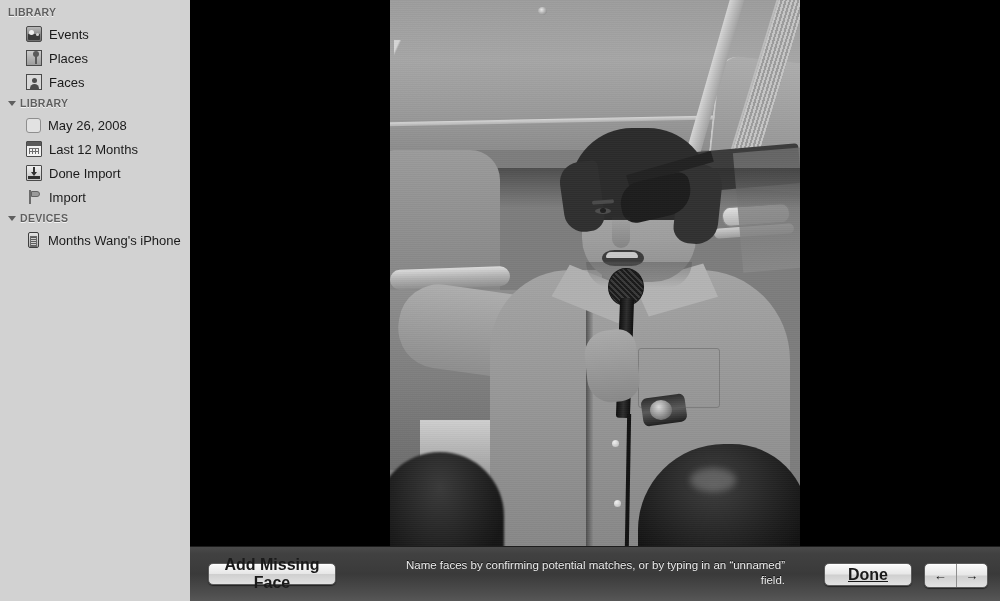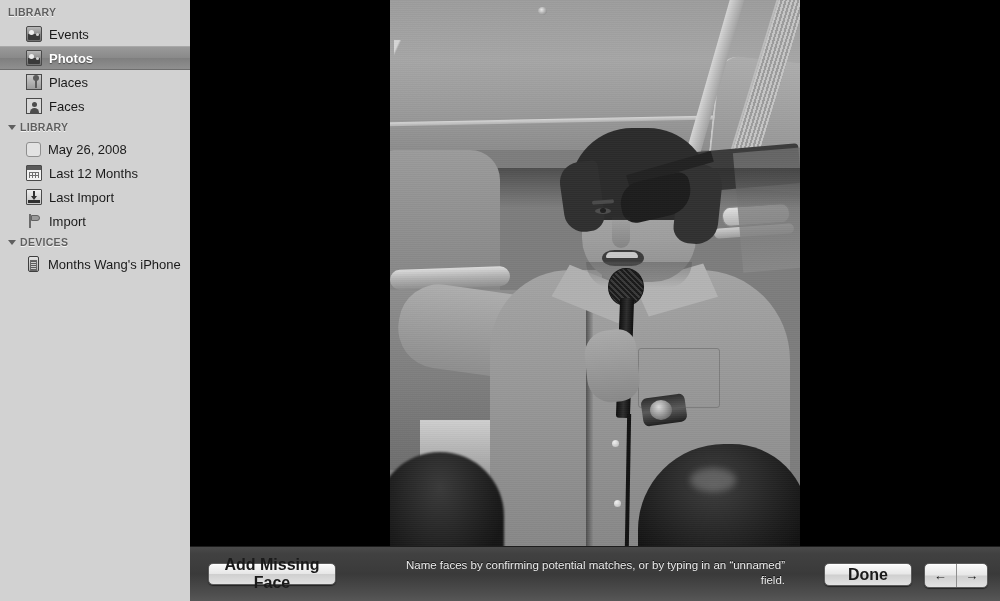--- a/index.html
+++ b/index.html
@@ -629,20 +629,21 @@
     left: 18px;
     top: 16px;
     width: 128px;
     height: 22px;
   }
   .btn-done {
     left: 634px;
     top: 16px;
     width: 88px;
     height: 23px;
+    text-decoration: underline;
   }
   .nav-group {
     position: absolute;
     left: 734px;
     top: 16px;
     width: 62px;
     height: 23px;
     display: flex;
     border: 1px solid #5c5c5c;
     border-radius: 5px;
@@ -674,24 +675,20 @@
     <div class="section-header">
       <span class="tri hide"></span>
       <span class="hdr-label">LIBRARY</span>
     </div>
 
     <div class="nav-row">
       <span class="sicon ic-photo ic-events"></span>
       <span class="nav-label">Events</span>
     </div>
 
-    <div class="nav-row selected">
-      <span class="sicon ic-photo"></span>
-      <span class="nav-label">Photos</span>
-    </div>
 
     <div class="nav-row">
       <span class="sicon ic-places"></span>
       <span class="nav-label">Places</span>
     </div>
 
     <div class="nav-row">
       <span class="sicon ic-faces"></span>
       <span class="nav-label">Faces</span>
     </div>
@@ -708,21 +705,21 @@
 
     <div class="nav-row">
       <span class="sicon ic-cal"></span>
       <span class="nav-label">Last 12 Months</span>
     </div>
 
     <div class="nav-row">
       <span class="sicon ic-import">
           <span class="tray"></span>
         </span>
-      <span class="nav-label">Last Import</span>
+      <span class="nav-label">Done Import</span>
     </div>
 
     <div class="nav-row">
       <span class="sicon ic-flag"></span>
       <span class="nav-label">Import</span>
     </div>
 
 
     <div class="section-header">
       <span class="tri show"></span>

